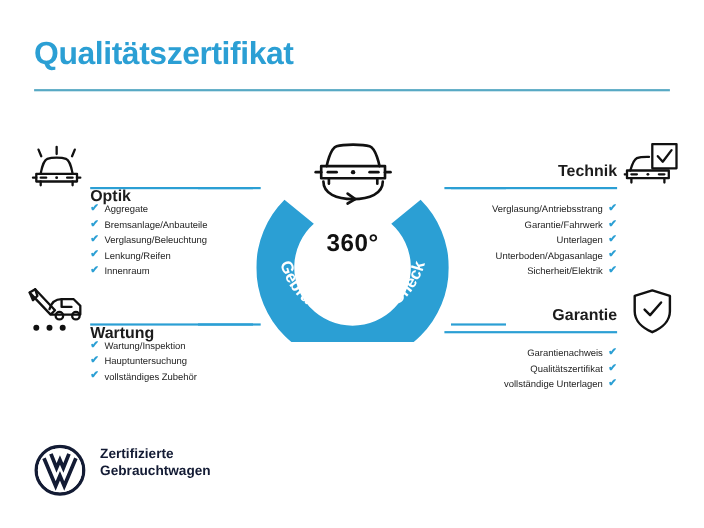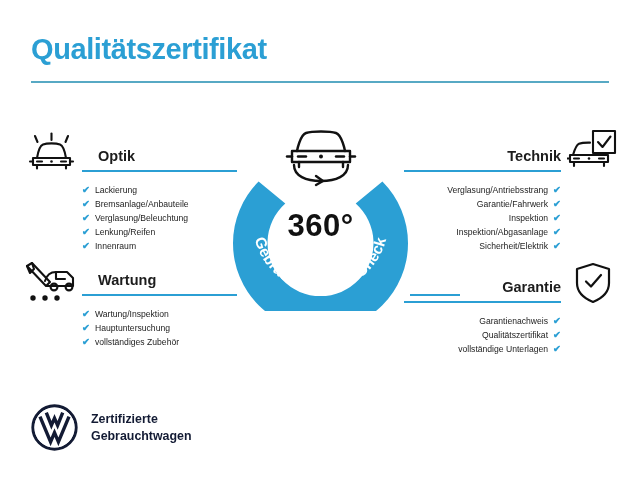--- a/index.html
+++ b/index.html
@@ -44,21 +44,21 @@
     display:flex;align-items:center;
     font-size:8.6px;color:#1c1c1c;
     height:14px;white-space:nowrap;
   }
   .check{
     color:#2b9fd4;font-size:9.5px;font-weight:bold;
     line-height:1;
   }
 
   
-  .sec-left .sec-title{left:16px;}
+  .sec-left .sec-title{left:0;margin-top:23px;}
   .sec-left .item{justify-content:flex-start;}
   .sec-left .check{margin-right:5px;}
 
   
   .sec-right .sec-title{right:0;}
   .sec-right .item{justify-content:flex-end;}
   .sec-right .check{margin-left:5px;order:2;}
 
   
   #sec-optik{left:82px;top:148px;width:155px;}
@@ -85,27 +85,27 @@
   #icon-garantie{left:572px;top:261px;}
 
   
   .badge{
     position:absolute;left:233px;top:136px;width:175px;height:175px;
   }
   .badge-ring{position:absolute;left:0;top:0;}
   .badge-360{
     position:absolute;left:0;top:72px;width:175px;
     text-align:center;
-    font-size:31px;font-weight:bold;color:#111;
+    font-size:22px;font-weight:bold;color:#111;
     letter-spacing:0.5px;
   }
   .badge-car{position:absolute;left:47px;top:-12px;}
 
   
-  .footer{position:absolute;left:31px;top:404px;display:flex;align-items:center;}
+  .footer{position:absolute;left:31px;top:404px;display:flex;align-items:flex-start;}
   .vw-logo{margin-right:13px;}
   .footer-text{
     font-size:12.4px;font-weight:bold;color:#131b34;
     line-height:1.32;
     white-space:pre-line;
   }
 </style>
 </head>
 <body>
 
@@ -200,21 +200,21 @@
   </div>
 
   <div class="section sec-left" id="sec-optik">
     <div class="sec-head">
       <div class="sec-title">Optik</div>
       <div class="sec-underline"></div>
     </div>
     <div class="items">
       <div class="item">
           <span class="check">✔</span>
-          <span>Lackierung</span>
+          <span>Aggregate</span>
         </div>
       <div class="item">
           <span class="check">✔</span>
           <span>Bremsanlage/Anbauteile</span>
         </div>
       <div class="item">
           <span class="check">✔</span>
           <span>Verglasung/Beleuchtung</span>
         </div>
       <div class="item">
@@ -237,25 +237,25 @@
       <div class="item">
           <span class="check">✔</span>
           <span>Verglasung/Antriebsstrang</span>
         </div>
       <div class="item">
           <span class="check">✔</span>
           <span>Garantie/Fahrwerk</span>
         </div>
       <div class="item">
           <span class="check">✔</span>
-          <span>Inspektion</span>
-        </div>
-      <div class="item">
-          <span class="check">✔</span>
-          <span>Inspektion/Abgasanlage</span>
+          <span>Unterlagen</span>
+        </div>
+      <div class="item">
+          <span class="check">✔</span>
+          <span>Unterboden/Abgasanlage</span>
         </div>
       <div class="item">
           <span class="check">✔</span>
           <span>Sicherheit/Elektrik</span>
         </div>
     </div>
   </div>
 
   <div class="section sec-left" id="sec-wartung">
     <div class="sec-head">

